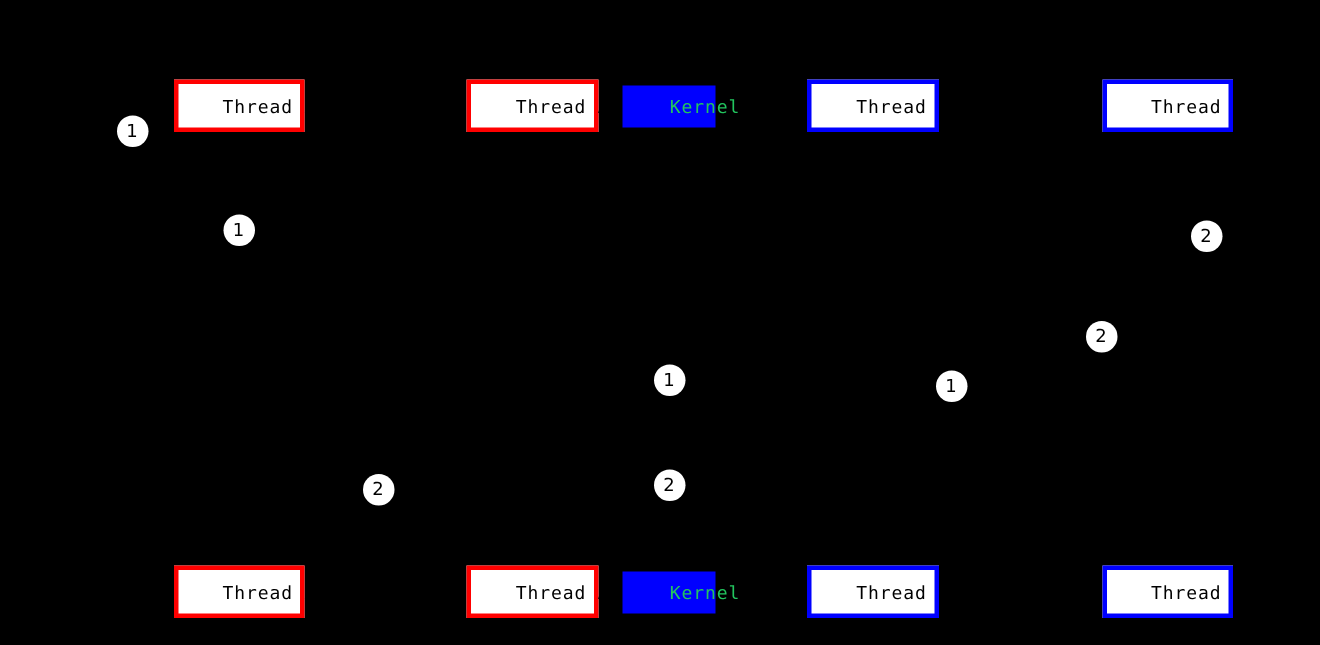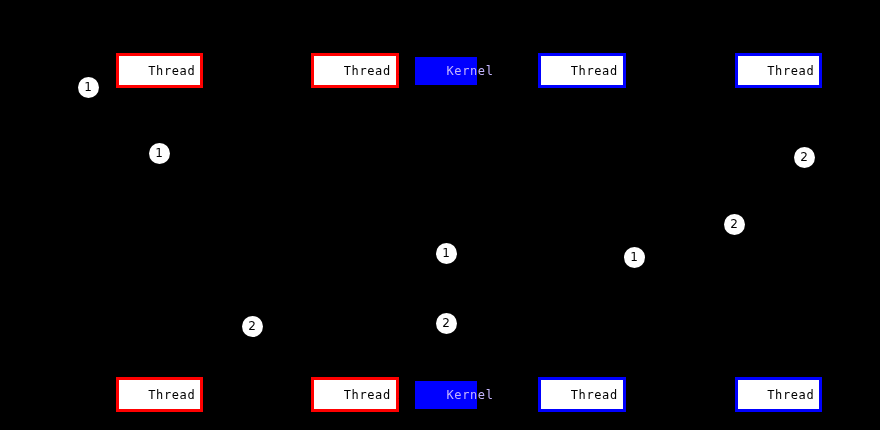--- a/index.html
+++ b/index.html
@@ -41,21 +41,21 @@
   .pbox.outline {
     background: #FFFFFF;
     color: #000000;
     border-style: solid;
     border-width: 3px;
   }
   .pbox.red    { border-color: #FF0000; }
   .pbox.blue   { border-color: #0000FF; margin-left: 44px; }
   .pbox.filled {
     background: #0000FF;
-    color: #c4b5fd;
+    color: #22c55e;
     border: 0;
   }
 
   
   .stub {
     position: absolute;
     width: 2px;
     background: #000000;
   }
 

